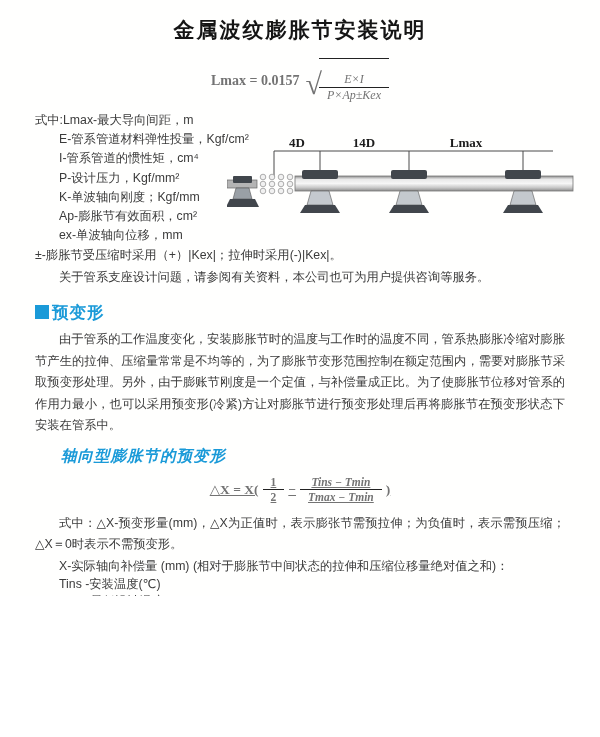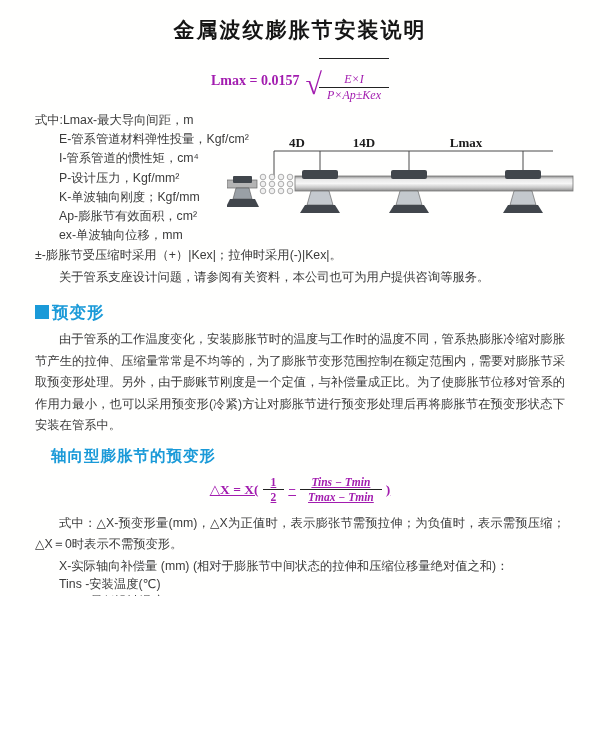--- a/index.html
+++ b/index.html
@@ -22,21 +22,21 @@
   .h-blue{
     color:var(--accent); font-size:16px; font-weight:bold; margin-right:8px;
     letter-spacing:1px;
   }
   p{margin:0;}
   .lead{ line-height:21px; text-indent:24px; text-align:justify;}
   .ind{ text-indent:24px; }
   .body-par{ line-height:21.5px; text-align:justify; }
   
   .formula{ display:flex; align-items:center; justify-content:center;
-    font-family:"Liberation Serif","DejaVu Serif",serif; color:#a21caf; }
+    font-family:"Liberation Serif","DejaVu Serif",serif; color:#737373; }
   .f1{ margin:6px 0 8px 0; }
   .f-lhs{ font-weight:bold; font-size:14px; margin-right:6px; }
   .radical{ font-size:30px; line-height:0.9; transform:translateY(3px); margin-right:-3px; }
   .radicand{ border-top:1.6px solid #222; display:inline-block; padding-top:13px; }
   .frac{ display:inline-flex; flex-direction:column; align-items:center;
     font-size:12px; line-height:1.25; }
   .frac .num{ padding:0 8px; }
   .frac .den{ border-top:1px solid #222; padding:0 8px; }
   .it{ font-style:italic; }
   .f2{ margin:8px 0 8px 0; font-size:13.5px; font-weight:600; gap:4px;text-decoration:underline;}
@@ -50,21 +50,21 @@
   .service{ margin-left:24px; line-height:22px; }
   .diagram{ position:absolute; top:24px; right:-12px; }
   .dimlabel{ font-family:"Liberation Serif","DejaVu Serif",serif; font-weight:bold;
     font-size:13px; fill:#1c1c1c; }
   
   h2.sec{ font-size:16.5px; color:var(--accent); font-weight:bold;
     margin:14px 0 5px 0; letter-spacing:1px;}
   h2.sec .sq{ width:14px; height:14px; }
   h3.sub{ font-size:15.5px; color:var(--accent); font-weight:bold;
     margin:9px 0 4px 0; letter-spacing:1px;}
-  h3.sub.indented{ margin-left:16px; }
+  h3.sub.indented{ margin-left:26px;font-style:italic; }
   .temps{ line-height:17.8px; margin-left:24px; }
   .note-line{ line-height:20px; }
 </style>
 </head>
 <body>
 
 <div class="page">
 
   <h1 class="title">金属波纹膨胀节安装说明</h1>
 

